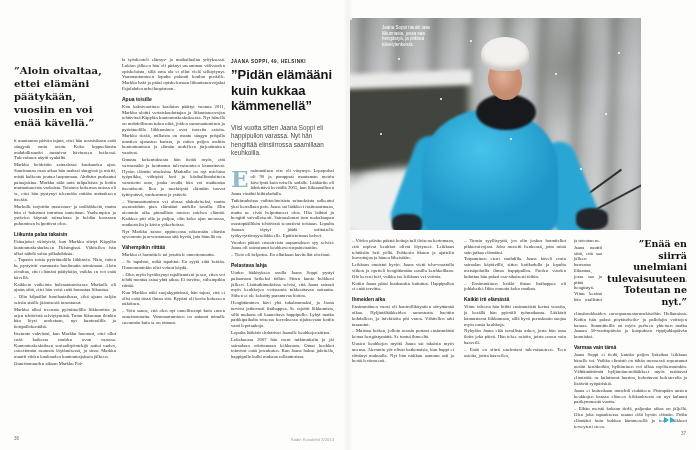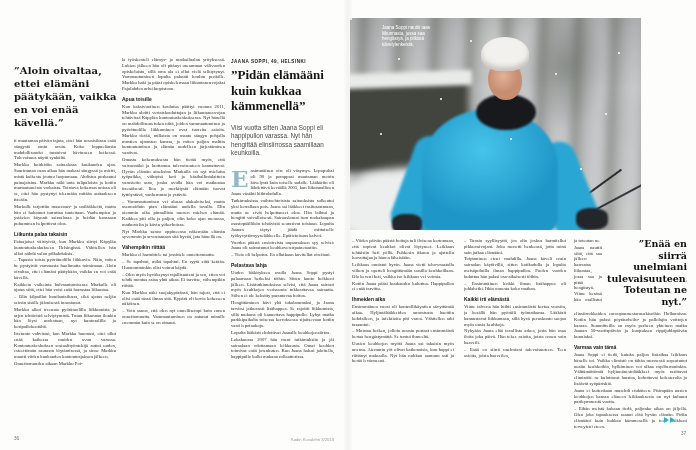--- a/index.html
+++ b/index.html
@@ -8,21 +8,21 @@
   .spread{position:relative;width:696px;height:450px;background:#fdfdfc;}
   .gutter{position:absolute;left:343px;top:0;width:10px;height:450px;
           background:linear-gradient(to right,rgba(0,0,0,0),rgba(0,0,0,.045),rgba(0,0,0,0));}
 
   
   .abs{position:absolute;}
   .bigquote{font-family:"DejaVu Serif","Liberation Serif",serif;font-weight:bold;
             font-size:10px;line-height:13px;color:#191919;letter-spacing:.1px;}
   .kicker{font-family:"Liberation Sans",sans-serif;font-weight:bold;font-size:4.6px;
           letter-spacing:.5px;color:#1c1c1c;}
-  .headline{font-family:Liberation Serif, serif;font-weight:bold;
+  .headline{font-family:Liberation Sans, sans-serif;font-weight:bold;
             font-size:13px;line-height:15.5px;color:#141414;}
   .lede{font-family:"Liberation Sans",sans-serif;font-size:6.3px;line-height:8.4px;color:#4a4a4a;}
   .colbody{overflow:hidden;text-align:justify;}
   .para{font-size:4.7px;line-height:5.8px;color:#2e2c2a;margin:0 0 1px 0;}
   .subhead{font-family:"Liberation Sans",sans-serif;font-weight:bold;font-size:5px;
            line-height:6px;color:#161616;margin:4px 0 2px 0;text-align:left;}
   .dropcap{float:left;font-family:"DejaVu Serif","Liberation Serif",serif;
            font-size:23px;line-height:19px;color:#93b9c9;padding:1px 2px 0 0;font-weight:bold;}
   .pullquote-inline{float:right;width:80px;margin:0 0 4px 5px;text-align:right;
            font-family:"DejaVu Serif","Liberation Serif",serif;font-weight:bold;
@@ -72,21 +72,21 @@
   
   .arrows{position:absolute;left:664px;top:417px;display:flex;gap:1px;}
   .tri{width:0;height:0;border-top:3.5px solid transparent;border-bottom:3.5px solid transparent;
        border-left:5px solid #2fb4c6;}
 </style>
 </head>
 <body>
 
 <div class="spread">
 
-  <div class="abs bigquote" style="left:14px;top:64px;width:104px;">”Aloin oivaltaa, ettei elämäni päätykään, vaikka en voi enää kävellä.”</div>
+  <div class="abs bigquote" style="left:14px;top:64px;width:104px;">”Aloin oivaltaa, ettei elämäni päätykään, vuosiin en voi enää kävellä.”</div>
 
   <div class="abs colbody" style="left:14px;top:138px;width:102px;height:296px;">
       <div class="para">ti muutaman päivän tajuta, ettei hän nousisikaan enää sängystä omin avuin. Koko loppuelämän mahdollisuudet tuntuivat hävinneen hetkessä. Tulevaisuus näytti synkältä.</div>
       <div class="para">Markku hoidettiin sairaalassa kuukauden ajan. Suurimman osan aikaa hän makasi sängyssä ja mietti, mistä kaikesta joutuu luopumaan. Ahdistus purkautui painajaisina. Markku näki unta tulipaloista ja kotiin murtautuneista varkaista. Toistuva kokemus unissa oli se, ettei hän pystynyt tekemään mitään auttaakseen itseään.</div>
       <div class="para">Markulle tarjottiin masennus- ja unilääkkeitä, mutta hän ei halunnut turruttaa tunteitaan. Vanhempien ja ystävien käynnit sairaalassa ja heidän kanssaan puhuminen helpottivat oloa.</div>
       <div class="subhead">Liikunta palaa takaisin</div>
       <div class="para">Painajaiset väistyivät, kun Markku siirtyi Käpylän kuntoutuskeskukseen Helsingissä. Vähitellen hän alkoi nähdä valon pilkahduksia.</div>
       <div class="para">– Tapasin toisia pyörätuolilla liikkuvia. Näin, miten he pystyivät vammasta huolimatta toimimaan. Aloin oivaltaa, ettei elämäni päätykään, vaikka en voi enää kävellä.</div>
       <div class="para">Kaikkein vaikeinta halvaantumisessa Markulle oli ajatus siitä, ettei hän voisi enää harrastaa liikuntaa.</div>
       <div class="para">– Olin kilpaillut lumilautailussa, eikä ajatus neljän seinän sisälle jäämisestä innostanut.</div>

